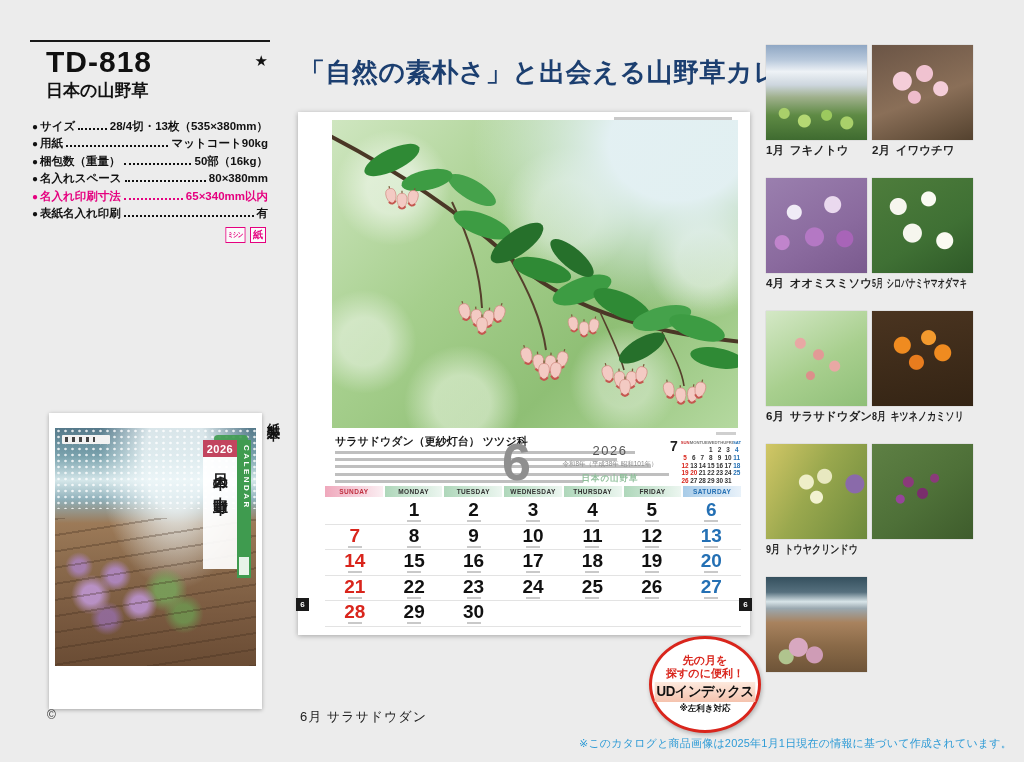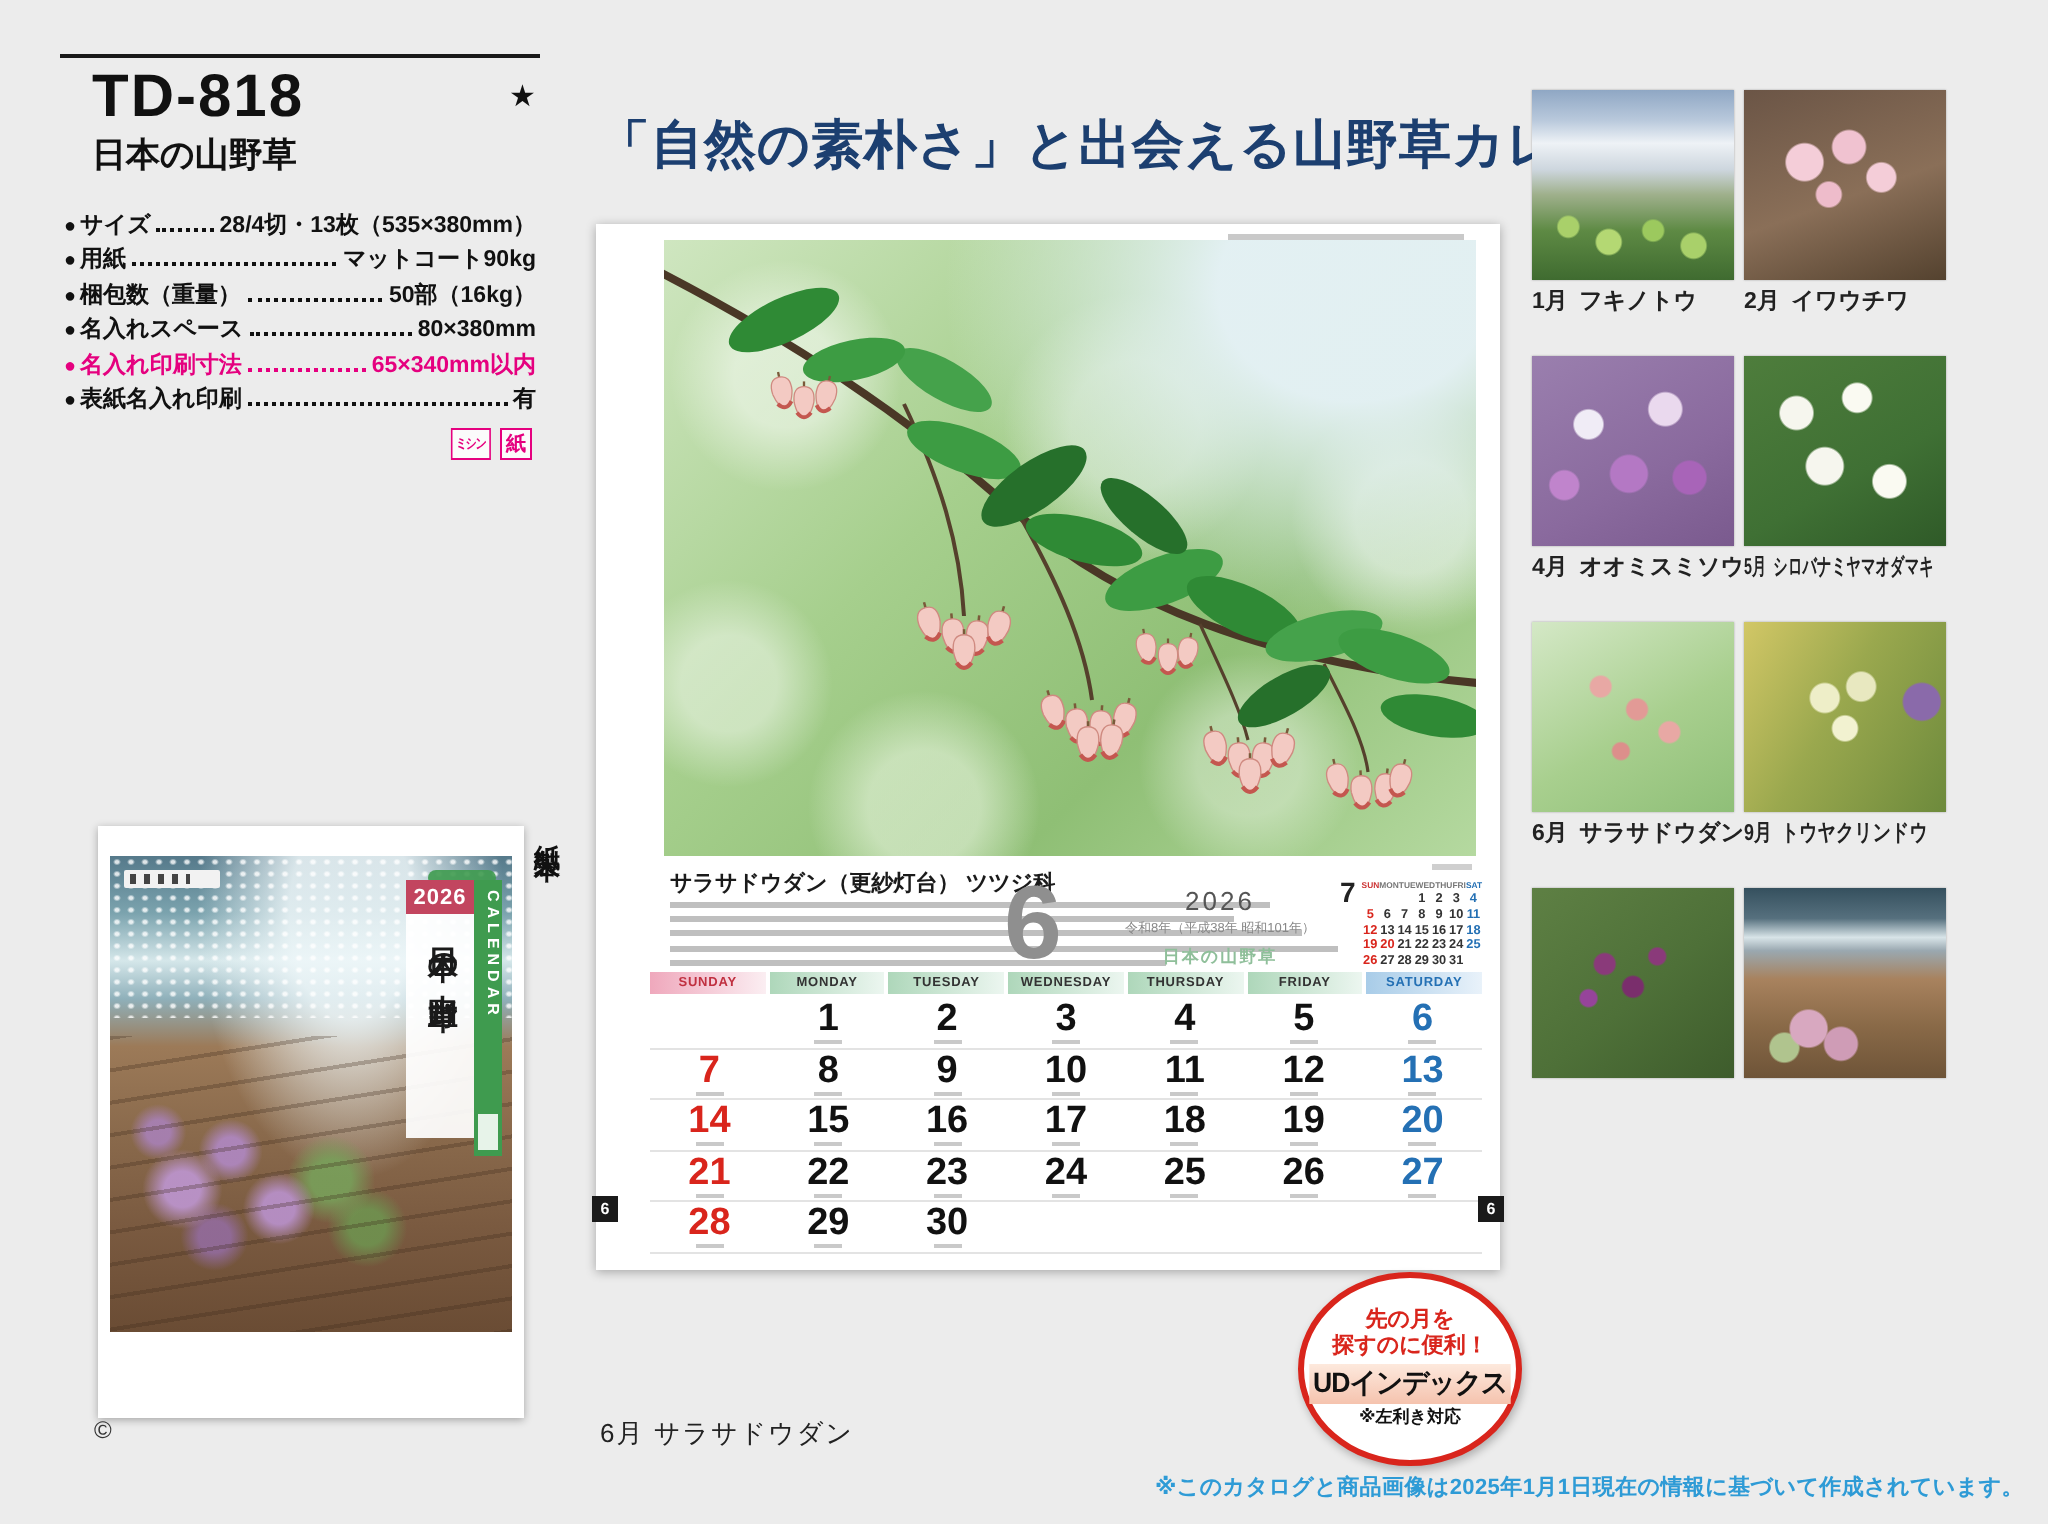--- a/index.html
+++ b/index.html
@@ -1,21 +1,21 @@
 <!DOCTYPE html>
 <html><head>
 <meta charset="utf-8">
 <style>
   * { margin:0; padding:0; box-sizing:border-box; }
   html,body { width:1024px; height:762px; }
   body { font-family:"Liberation Sans","DejaVu Sans",sans-serif; }
   .page { position:relative; width:1024px; height:762px; background:#ececec; overflow:hidden; }
 
   
-  .left-panel { position:absolute; left:30px; top:27px; width:240px; }
+  .left-panel { position:absolute; left:30px; top:40px; width:240px; }
   .top-rule { height:2px; background:#191919; margin-bottom:5px; }
   .code-row { display:flex; justify-content:space-between; align-items:flex-start; padding:0 2px 0 16px; }
   .code { font-size:30px; font-weight:bold; color:#111; letter-spacing:1px; line-height:30px; }
   .star { font-size:15px; color:#111; margin-top:5px; }
   .pname { font-size:17px; font-weight:bold; color:#111; padding-left:16px; margin-top:2px; }
   .spec-list { list-style:none; margin-top:16px; padding:0 2px; }
   .spec-row { display:flex; align-items:baseline; font-size:11.5px; font-weight:bold; color:#111; line-height:16.4px; white-space:nowrap; }
   .spec-row .bullet { font-size:10px; margin-right:2px; }
   .spec-row .leader { flex:1; min-width:4px; border-bottom:2px dotted #111; margin:0 3px 3px 3px; }
   .spec-row.highlight, .spec-row.highlight .leader { color:#e5007f; border-color:#e5007f; }
@@ -163,21 +163,21 @@
     linear-gradient(170deg,#8a9a80 0%,#7a8a70 55%,#66785e 100%); }
   .t11 { background:
     radial-gradient(circle at 36% 40%, #8a3a7a 0 5px, transparent 6px), radial-gradient(circle at 50% 52%, #7a2e6c 0 5px, transparent 6px),
     radial-gradient(circle at 28% 58%, #96449a 0 4px, transparent 5px), radial-gradient(circle at 62% 36%, #8a3a7a 0 4px, transparent 5px),
     linear-gradient(140deg,#5e8044 0%,#4e7038 55%,#3e5c2c 100%); }
   .t12 { background:
     radial-gradient(circle at 32% 74%, #d8a8c0 0 9px, transparent 10px), radial-gradient(circle at 48% 82%, #cf9cb6 0 8px, transparent 9px),
     radial-gradient(circle at 20% 84%, #b0c48e 0 7px, transparent 8px),
     linear-gradient(180deg,#35505e 0%,#56707e 16%,#d8e4e8 26%,#9aa8b0 33%,#a8825e 48%,#8a6a48 72%,#6e5438 100%); }
 
-  .footer-note { position:absolute; right:12px; top:736px; font-size:11px; font-weight:bold; color:#2e9bd6; letter-spacing:.2px; }
+  .footer-note { position:absolute; right:12px; top:736px; font-size:11px; font-weight:normal; color:#2e9bd6; letter-spacing:.2px; }
 </style>
 </head>
 <body>
 
 <div class="page">
 
   <div class="left-panel">
     <div class="top-rule"></div>
     <div class="code-row">
       <span class="code">TD-818</span>
@@ -569,20 +569,24 @@
       </div>
       <div class="thumb">
         <div class="timg t5"></div>
         <div class="tlabel cond2">5月 シロバナミヤマオダマキ</div>
       </div>
       <div class="thumb">
         <div class="timg t6"></div>
         <div class="tlabel">6月 サラサドウダン</div>
       </div>
       <div class="thumb">
+        <div class="timg t8"></div>
+        <div class="tlabel cond1">8月 キツネノカミソリ</div>
+      </div>
+      <div class="thumb">
         <div class="timg t9"></div>
         <div class="tlabel cond1">9月 トウヤクリンドウ</div>
       </div>
       <div class="thumb">
         <div class="timg t11"></div>
       </div>
       <div class="thumb">
         <div class="timg t12"></div>
       </div>
     </div>

